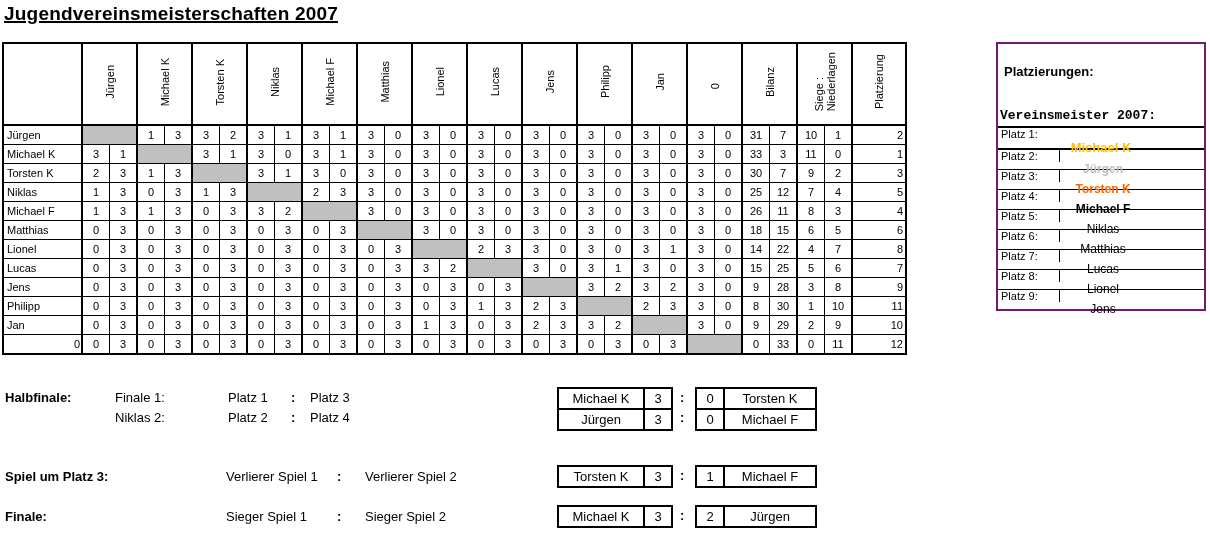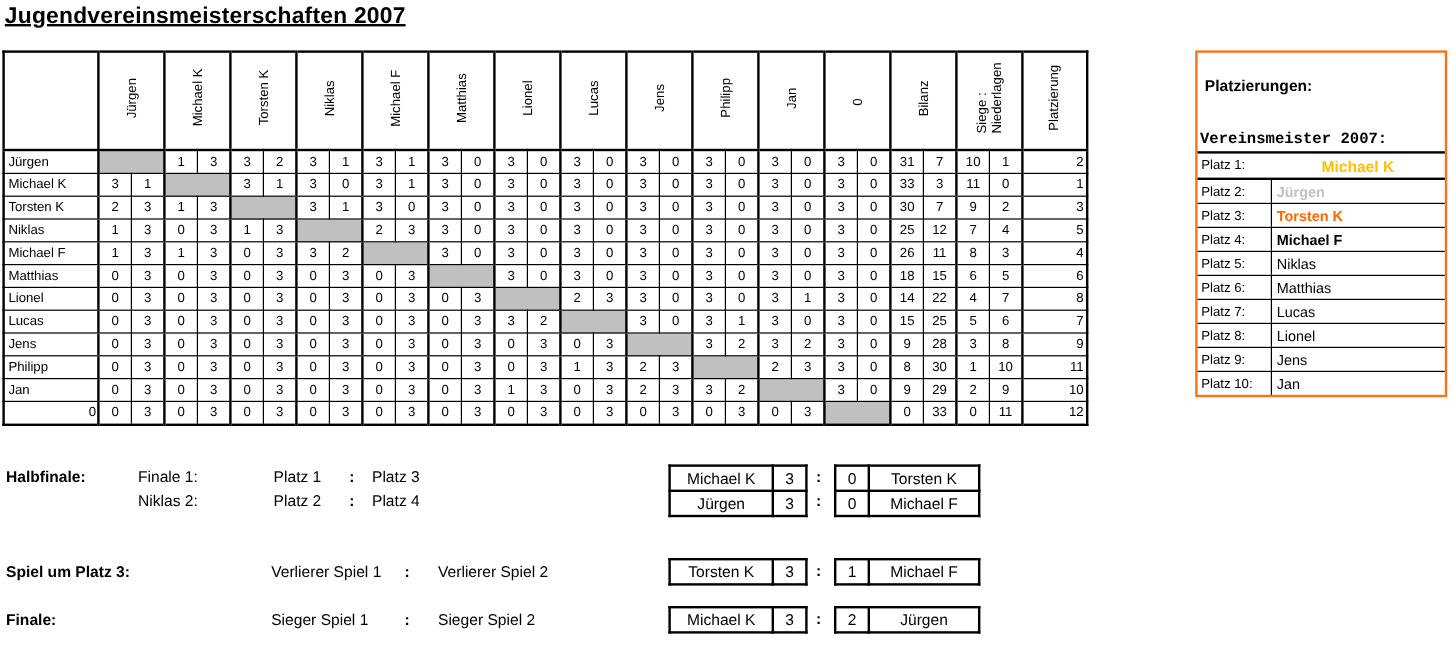--- a/index.html
+++ b/index.html
@@ -19,25 +19,25 @@
   table.matrix thead th { border-bottom:2px solid #000; height:80px; vertical-align:middle; text-align:center; font-weight:normal; background:#fff; }
   table.matrix th.corner { width:74px; border-right:2px solid #000; }
   .vtext { writing-mode:vertical-rl; transform:rotate(180deg); display:inline-block; font-size:11px; line-height:12px; white-space:pre; }
   table.matrix td.num { width:26px; height:18px; line-height:18px; text-align:center; font-size:11px; }
   table.matrix td.label-cell { width:74px; height:18px; line-height:18px; text-align:left; padding-left:3px; font-size:11px; border-right:2px solid #000; }
   table.matrix td.label-cell.ra { text-align:right; padding-left:0; padding-right:1px; }
   table.matrix td.diag { background:#C0C0C0; }
   table.matrix td.platz { width:50px; height:18px; line-height:18px; text-align:right; padding-right:2px; font-size:11px; }
 
   
-  .rank-panel { position:absolute; left:996px; top:42px; width:206px; border:2px solid #f97316; background:#fff; }
+  .rank-panel { position:absolute; left:996px; top:42px; width:206px; border:2px solid #701a75; background:#fff; }
   .rank-header { height:82px; position:relative; border-bottom:2px solid #000; }
   .rank-heading { position:absolute; left:6px; top:20px; font-size:13px; font-weight:bold; }
   .rank-subheading { position:absolute; left:2px; bottom:3px; font-size:13px; font-weight:bold;font-family:Liberation Mono, monospace; }
-  .rank-row { display:flex; align-items:center; height:19px; border-bottom:1px solid #000; }
+  .rank-row { display:flex; align-items:center; height:19px; border-bottom:1px solid #000;flex-direction:column; }
   .rank-row.first { height:20px; border-bottom:2px solid #000; }
   .rank-row:last-child { border-bottom:none; }
   .rank-label { width:58px; padding-left:3px; font-size:11px; align-self:stretch; display:flex; align-items:center; border-right:1px solid #000; }
   .rank-row.first .rank-label { border-right:none; }
   .rank-name { flex:1; padding-left:4px; font-size:12px; }
   .rank-name.style-gold { font-weight:bold; font-size:13px; text-align:center; padding-left:0; }
   .rank-name.style-silver, .rank-name.style-bronze, .rank-name.style-bold { font-weight:bold; }
 
   
   .bt { position:absolute; font-size:13px; line-height:16px; white-space:nowrap; }
@@ -485,24 +485,20 @@
         <span class="rank-name style-normal">Lucas</span>
       </div>
       <div class="rank-row">
         <span class="rank-label">Platz 8:</span>
         <span class="rank-name style-normal">Lionel</span>
       </div>
       <div class="rank-row">
         <span class="rank-label">Platz 9:</span>
         <span class="rank-name style-normal">Jens</span>
       </div>
-      <div class="rank-row">
-        <span class="rank-label">Platz 10:</span>
-        <span class="rank-name style-normal">Jan</span>
-      </div>
     </div>
 </div>
 
 <span class="bt bold" style="left:5px;top:390px">Halbfinale:</span>
 <span class="bt" style="left:115px;top:390px">Finale 1:</span>
 <span class="bt" style="left:228px;top:390px">Platz 1</span>
 <span class="bt bold" style="left:291px;top:390px">:</span>
 <span class="bt" style="left:310px;top:390px">Platz 3</span>
 
 <span class="bt" style="left:115px;top:410px">Niklas 2:</span>

